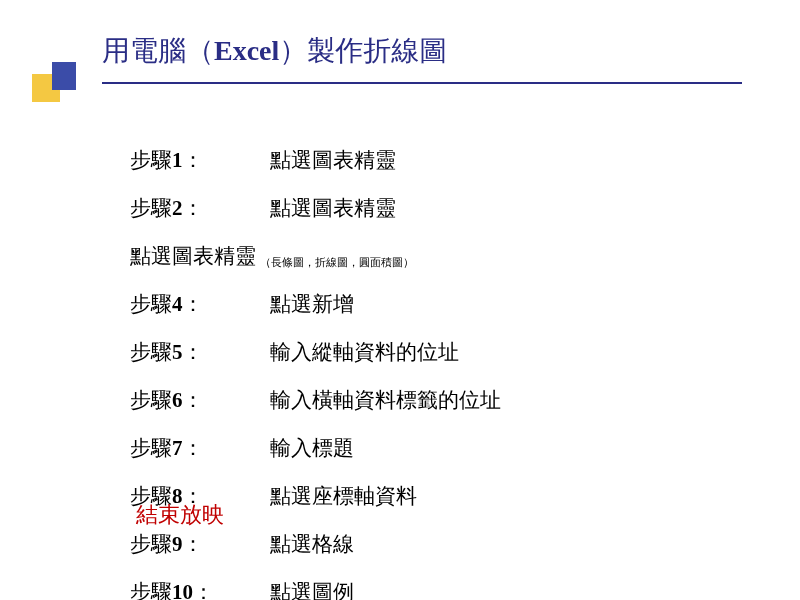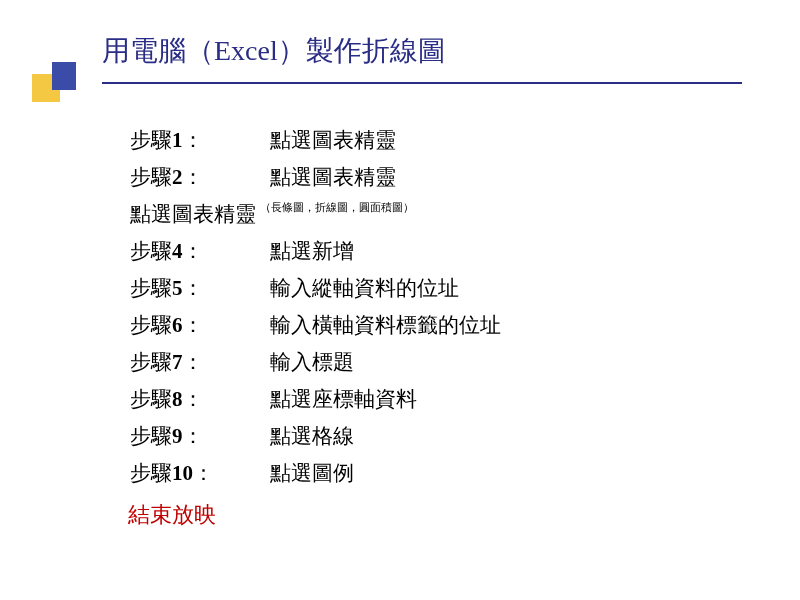--- a/index.html
+++ b/index.html
@@ -39,54 +39,55 @@
       top: 32px;
       left: 102px;
       right: 40px;
     }
     .title {
       color: #2a2d85;
       font-size: 28px;
       font-weight: normal;
       padding-bottom: 10px;
     }
-    .title .excel { font-weight: normal; }
+    .title .excel { font-weight: bold; }
     .title-underline {
       height: 2px;
       background: #2a2d85;
       width: 640px;
       margin-top: 2px;
     }
     .steps {
       position: absolute;
       top: 126px;
       left: 130px;
     }
     .step-row {
       display: flex;
-      align-items: flex-start;
+      align-items: flex-end;
       margin-bottom: 9px;
       font-size: 21px;
       color: #000;
+      margin-top: 20px;
     }
     .step-label {
       width: 140px;
       flex-shrink: 0;
     }
     .step-num { font-weight: bold; }
     .step-text { font-family: "PMingLiU", serif; }
     .step-note {
       font-size: 11px;
       margin-left: 4px;
       font-family: "PMingLiU", serif;
     }
     .end-link {
       position: absolute;
       top: 500px;
-      left: 128px;
+      left: 136px;
       color: #c00000;
       font-size: 22px;
       font-family: "PMingLiU", serif;
     }
   </style>
 </head>
 <body>
 
 <div class="decoration">
   <div class="deco-yellow"></div>

